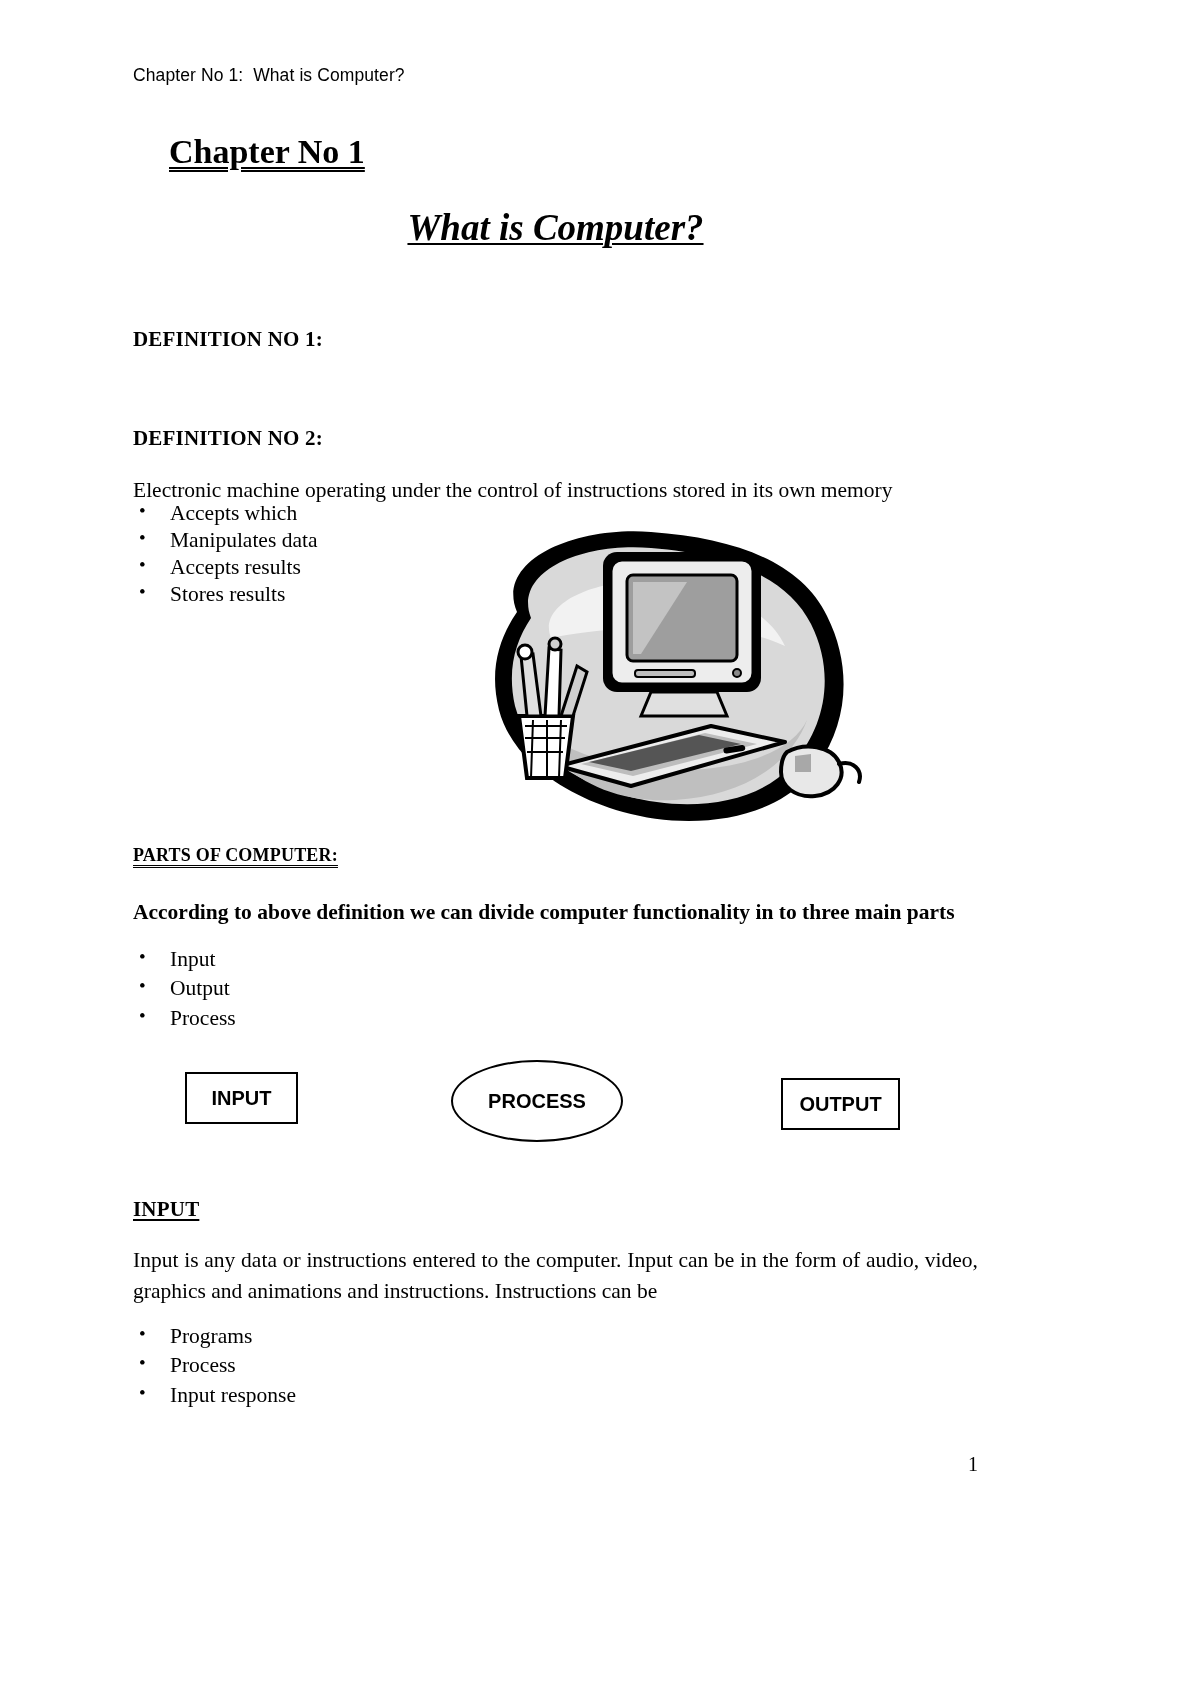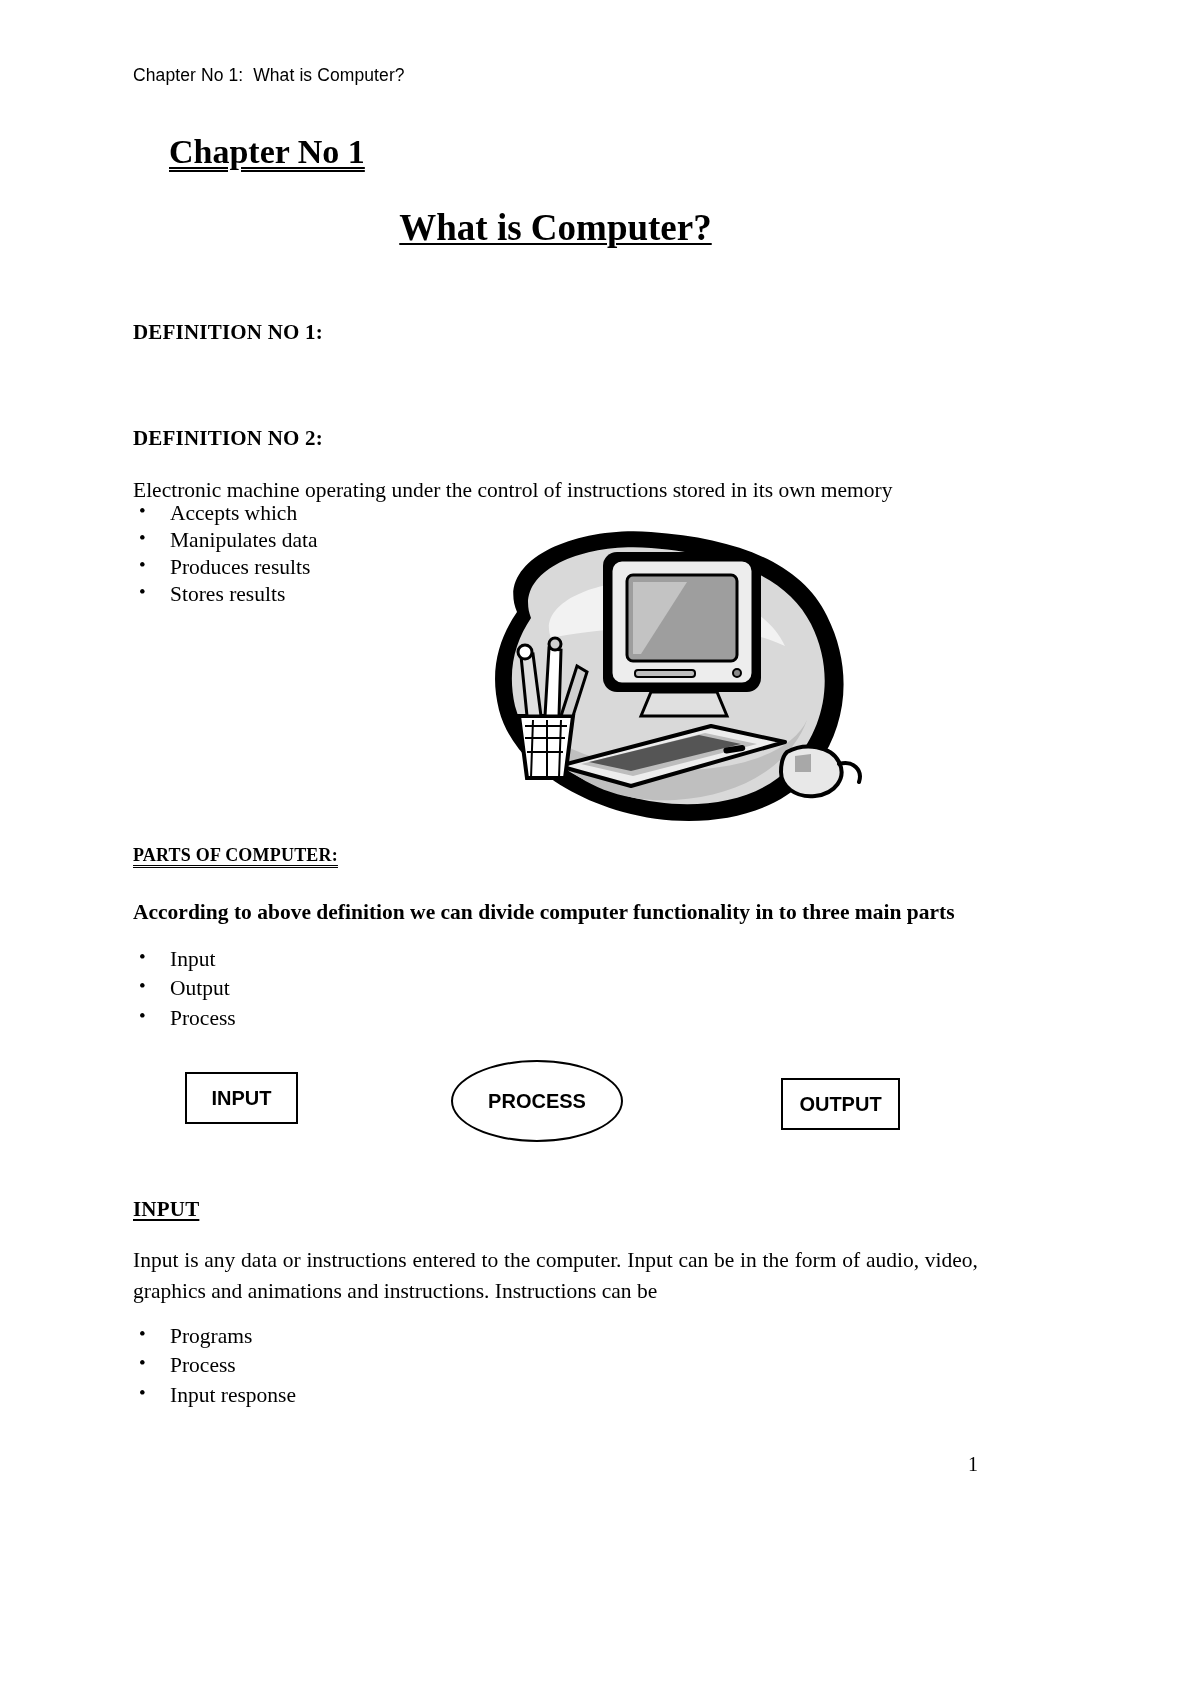--- a/index.html
+++ b/index.html
@@ -49,20 +49,21 @@
   }
   .doc-title {
     position: absolute;
     left: 133px;
     top: 207px;
     width: 845px;
     text-align: center;
     font-size: 37px;
     font-weight: bold;
     line-height: 1.15;
+    font-style: italic;
   }
   .doc-title span {
     text-decoration: underline;
     text-underline-offset: 3px;
     text-decoration-thickness: 2px;
   }
 
   
   .sec-head {
     position: absolute;
@@ -180,31 +181,31 @@
 <div class="page">
 
   <div class="running-header">Chapter No 1:  What is Computer?</div>
 
   <div class="chapter-title">Chapter No 1</div>
 
   <div class="doc-title">
     <span>What is Computer?</span>
   </div>
 
-  <div class="sec-head" style="top:320px;font-family:Liberation Serif, serif;">DEFINITION NO 1:</div>
+  <div class="sec-head" style="top:327px;font-family:Liberation Serif, serif;">DEFINITION NO 1:</div>
 
 
   <div class="sec-head" style="top:426px;">DEFINITION NO 2:</div>
 
   <div class="para" style="top:475px;">Electronic machine operating under the control of instructions stored in its own memory</div>
 
   <ul class="bullets" style="left:133px; top:500px; width:420px;">
     <li><span class="bullet-dot">•</span><span>Accepts which</span></li>
     <li><span class="bullet-dot">•</span><span>Manipulates data</span></li>
-    <li><span class="bullet-dot">•</span><span>Produces results</span></li>
+    <li><span class="bullet-dot">•</span><span>Accepts results</span></li>
     <li><span class="bullet-dot">•</span><span>Stores results</span></li>
   </ul>
 
   <div class="clipart">
     <svg viewBox="0 0 420 320" width="420" height="320" xmlns="http://www.w3.org/2000/svg">
 
       <path d="M62 92 C 40 40, 120 6, 196 12 C 280 18, 346 42, 372 96
                C 400 152, 392 214, 352 258 C 312 302, 232 310, 168 292
                C 104 274, 56 236, 44 190 C 34 150, 44 118, 62 92 Z" fill="#000000"></path>
 

